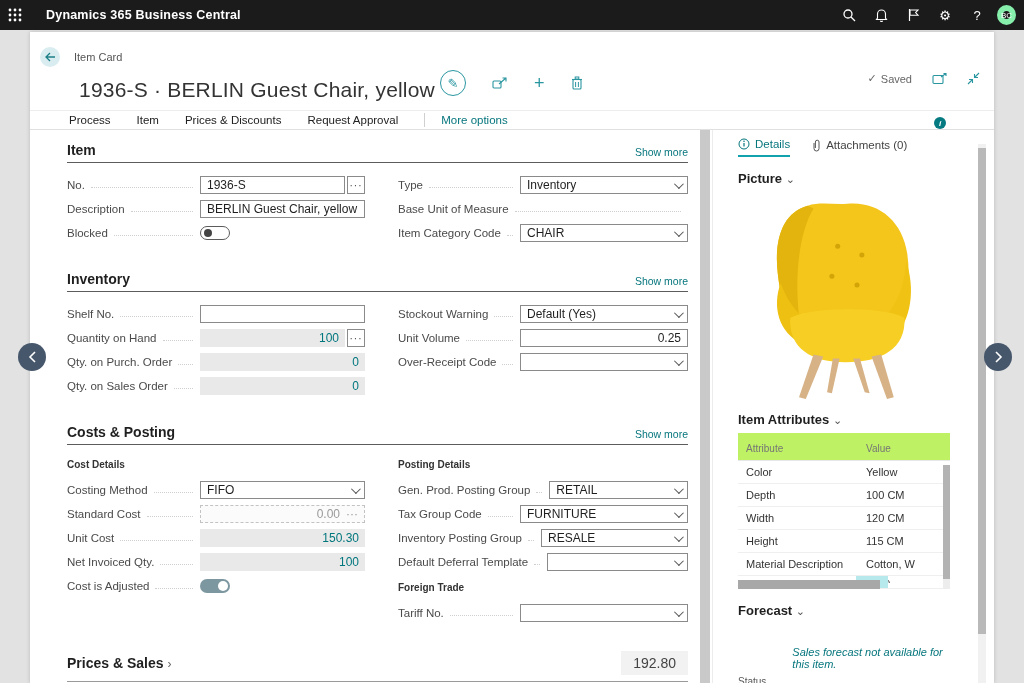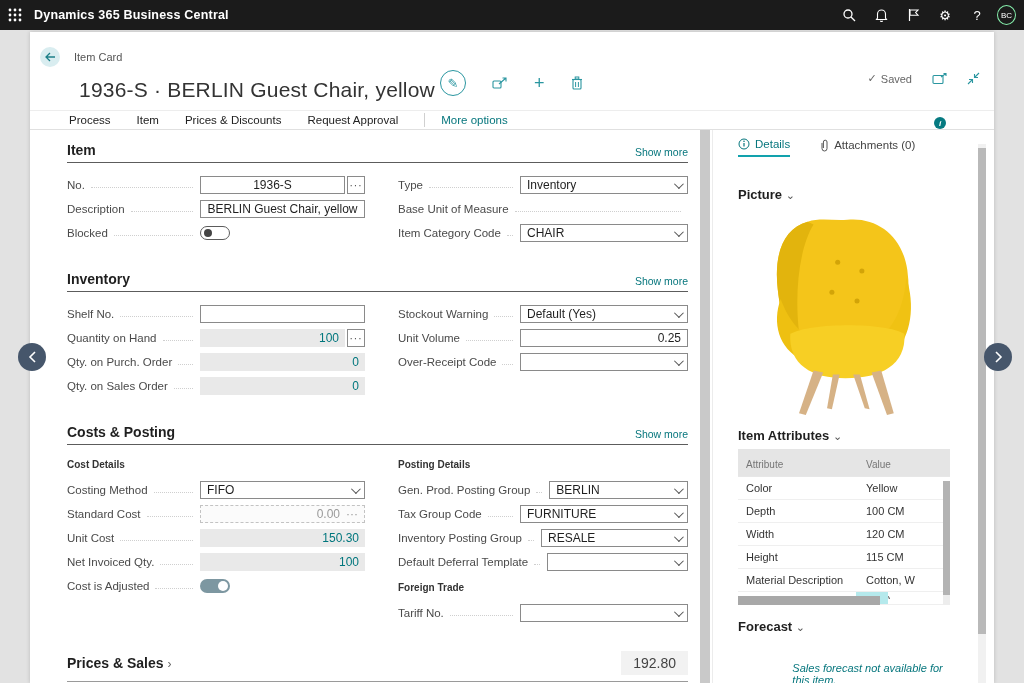--- a/index.html
+++ b/index.html
@@ -2,24 +2,24 @@
 <html><head>
 <meta charset="utf-8">
 <style>
   * { margin:0; padding:0; box-sizing:border-box; }
   html,body { width:1024px; height:683px; overflow:hidden; }
   body { font-family:"Liberation Sans", sans-serif; background:#e2e2e2; position:relative; }
 
   
   .topbar { position:absolute; top:0; left:0; width:1024px; height:30px; background:#1b1b1b; display:flex; align-items:center; color:#fff; z-index:30;}
   .waffle { width:30px; height:30px; display:flex; align-items:center; justify-content:center; cursor:pointer;}
-  .tb-title { font-size:12.5px; font-weight:bold; letter-spacing:.2px; margin-left:4px; }
+  .tb-title { font-size:12.5px; font-weight:bold; letter-spacing:.2px; margin-left:16px; }
   .tb-right { margin-left:auto; display:flex; align-items:center; gap:8px; padding-right:8px;}
   .tb-ic { width:24px; height:24px; display:flex; align-items:center; justify-content:center; color:#fff; font-size:13px; cursor:pointer;}
-  .avatar { width:19px; height:20px; border:1px solid #86efac; border-radius:50%; font-size:8px; display:flex; align-items:center; justify-content:center; }
+  .avatar { width:19px; height:20px; border:6px solid #86efac; border-radius:50%; font-size:8px; display:flex; align-items:center; justify-content:center; }
 
   
   .navcirc { position:absolute; top:343px; width:28px; height:28px; border-radius:50%; background:#46566b; color:#fff; display:flex; align-items:center; justify-content:center; font-size:13px; z-index:40; cursor:pointer;}
   .navcirc.left { left:18px; } .navcirc.right { left:984px; }
 
   
   .card { position:absolute; top:32px; left:30px; width:964px; height:651px; background:#fff; box-shadow:0 0 4px rgba(0,0,0,.18); overflow:hidden;}
 
   .card-head { padding:10px 14px 0 10px; }
   .head-row { display:flex; align-items:center; height:30px; }
@@ -52,21 +52,21 @@
   .sec-head { display:flex; justify-content:space-between; align-items:flex-end; border-bottom:1px solid #5c5c5c; padding-bottom:4px; margin-bottom:10px;}
   .sec-title { font-size:14px; font-weight:bold; color:#1f1f1f; cursor:pointer;}
   .showmore { font-size:10.5px; color:#06767d; cursor:pointer;}
   .cols { display:flex; gap:33px;}
   .col-l { width:298px;} .col-r { width:290px;}
   .subhead { font-size:10px; font-weight:bold; color:#333; margin:4px 0 8px;}
 
   .frow { display:flex; align-items:center; height:24px;}
   .flabel { font-size:11.5px; color:#4a4a4a; white-space:nowrap;}
   .leader { flex:1; border-bottom:1px dotted #cfcfcf; height:11px; margin:0 7px 5px 6px; min-width:6px;}
-  .ctl { height:18px; display:flex; align-items:center; font-size:12px; color:#1f1f1f;justify-content:center;}
+  .ctl { height:18px; display:flex; align-items:center; font-size:12px; color:#1f1f1f;}
   .inp { width:165px; border:1px solid #8a8a8a; background:#fff; padding:0 6px;}
   .inp.short { width:145px;}
   .inp.num { justify-content:flex-end;}
   .ro { width:165px; background:#e9e9e9; padding:4px 6px; justify-content:flex-end; color:#00767d;}
   .ro.short { width:145px;}
   .ro.linkfield { justify-content:flex-start; color:#06767d; cursor:pointer;}
   .dd { width:168px; border:1px solid #8a8a8a; background:#fff; padding:0 6px; justify-content:space-between; cursor:pointer;}
   .dd.wide { width:165px;}
   .disabled-f { width:165px; border:1px dashed #c3c3c3; background:#fbfbfb; color:#9a9a9a; padding:0 6px; justify-content:flex-end; gap:6px;}
   .assist { width:18px; height:18px; border:1px solid #8a8a8a; background:#fff; margin-left:2px; font-size:10px; display:flex; align-items:center; justify-content:center; color:#444; cursor:pointer; letter-spacing:1px;}
@@ -76,27 +76,27 @@
   .toggle.off .knob { position:absolute; left:3px; top:2px; width:8px; height:8px; border-radius:50%; background:#444;}
   .toggle.on { background:#7d97a1;}
   .toggle.on .knob { position:absolute; right:2px; top:2px; width:10px; height:10px; border-radius:50%; background:#fff;}
 
   .collapsed { display:flex; align-items:center; justify-content:space-between; border-bottom:1px solid #9a9a9a; padding-bottom:6px; margin-bottom:26px;}
   .ctitle { font-size:14px; font-weight:bold; color:#1f1f1f; cursor:pointer;}
   .ctitle .caret { font-weight:normal; color:#666; font-size:12px; margin-left:4px;}
   .badge { background:#f2f2f2; color:#444; font-size:14px; padding:4px 12px; }
 
   
-  .fb-tabs { display:flex; gap:30px; margin-bottom:30px;}
+  .fb-tabs { display:flex; gap:22px; margin-bottom:14px;}
   .fb-tab { font-size:11.5px; display:flex; align-items:center; gap:5px; padding-bottom:5px; cursor:pointer; color:#444;}
   .fb-tab.active { color:#06767d; border-bottom:2px solid #12a2ad;}
   .fb-sec-title { font-size:13px; font-weight:bold; color:#1f1f1f; margin:8px 0 6px; cursor:pointer;}
   .fb-sec-title .caret{ font-weight:normal; color:#555; font-size:11px;}
   .picture-box { width:210px; height:212px; display:flex; align-items:center; justify-content:center;}
-  .attr-table { width:212px; background:#e5e5e5; position:relative; margin-top:2px; font-size:11px;}
+  .attr-table { width:212px; background:#bef264; position:relative; margin-top:2px; font-size:11px;}
   .attr-head { display:flex; color:#767676; font-size:10px; padding:10px 0 6px 8px; border-bottom:1px solid #e7e7e7;}
   .attr-head .c1 { width:120px;} .attr-head .c2 { flex:1;}
   .attr-row { display:flex; padding:5px 0 5px 8px; border-bottom:1px solid #efefef; background:#fff; color:#333;}
   .attr-row .c1 { width:120px; white-space:nowrap; overflow:hidden;}
   .attr-row .c2 { flex:1; white-space:nowrap; overflow:hidden;}
   .attr-row.partial { height:13px; overflow:hidden; position:relative; padding-top:2px;}
   .hl { position:absolute; left:118px; top:0; width:32px; height:100%; background:#b5e9ec;}
   .attr-vscroll { position:absolute; right:0; top:32px; bottom:0; width:7px; background:#ededed;}
   .attr-vscroll .thumb{ width:7px; height:92%; background:#b3b3b3;}
   .attr-hscroll { position:absolute; left:0; bottom:0; height:9px; width:142px; background:#a8a8a8;}
@@ -401,21 +401,21 @@
                   </div>
                 </div>
             </div>
           </div>
           <div class="col-r">
             <div class="subhead">Posting Details</div>
             <div class="frow">
               <span class="flabel">Gen. Prod. Posting Group</span>
                 <span class="leader"></span>
               <div class="ctl dd">
-                  <span>BERLIN</span>
+                  <span>RETAIL</span>
                   <span class="chev"></span>
                 </div>
             </div>
             <div class="frow">
               <span class="flabel">Tax Group Code</span>
                 <span class="leader"></span>
               <div class="ctl dd">
                   <span>FURNITURE</span>
                   <span class="chev"></span>
                 </div>

